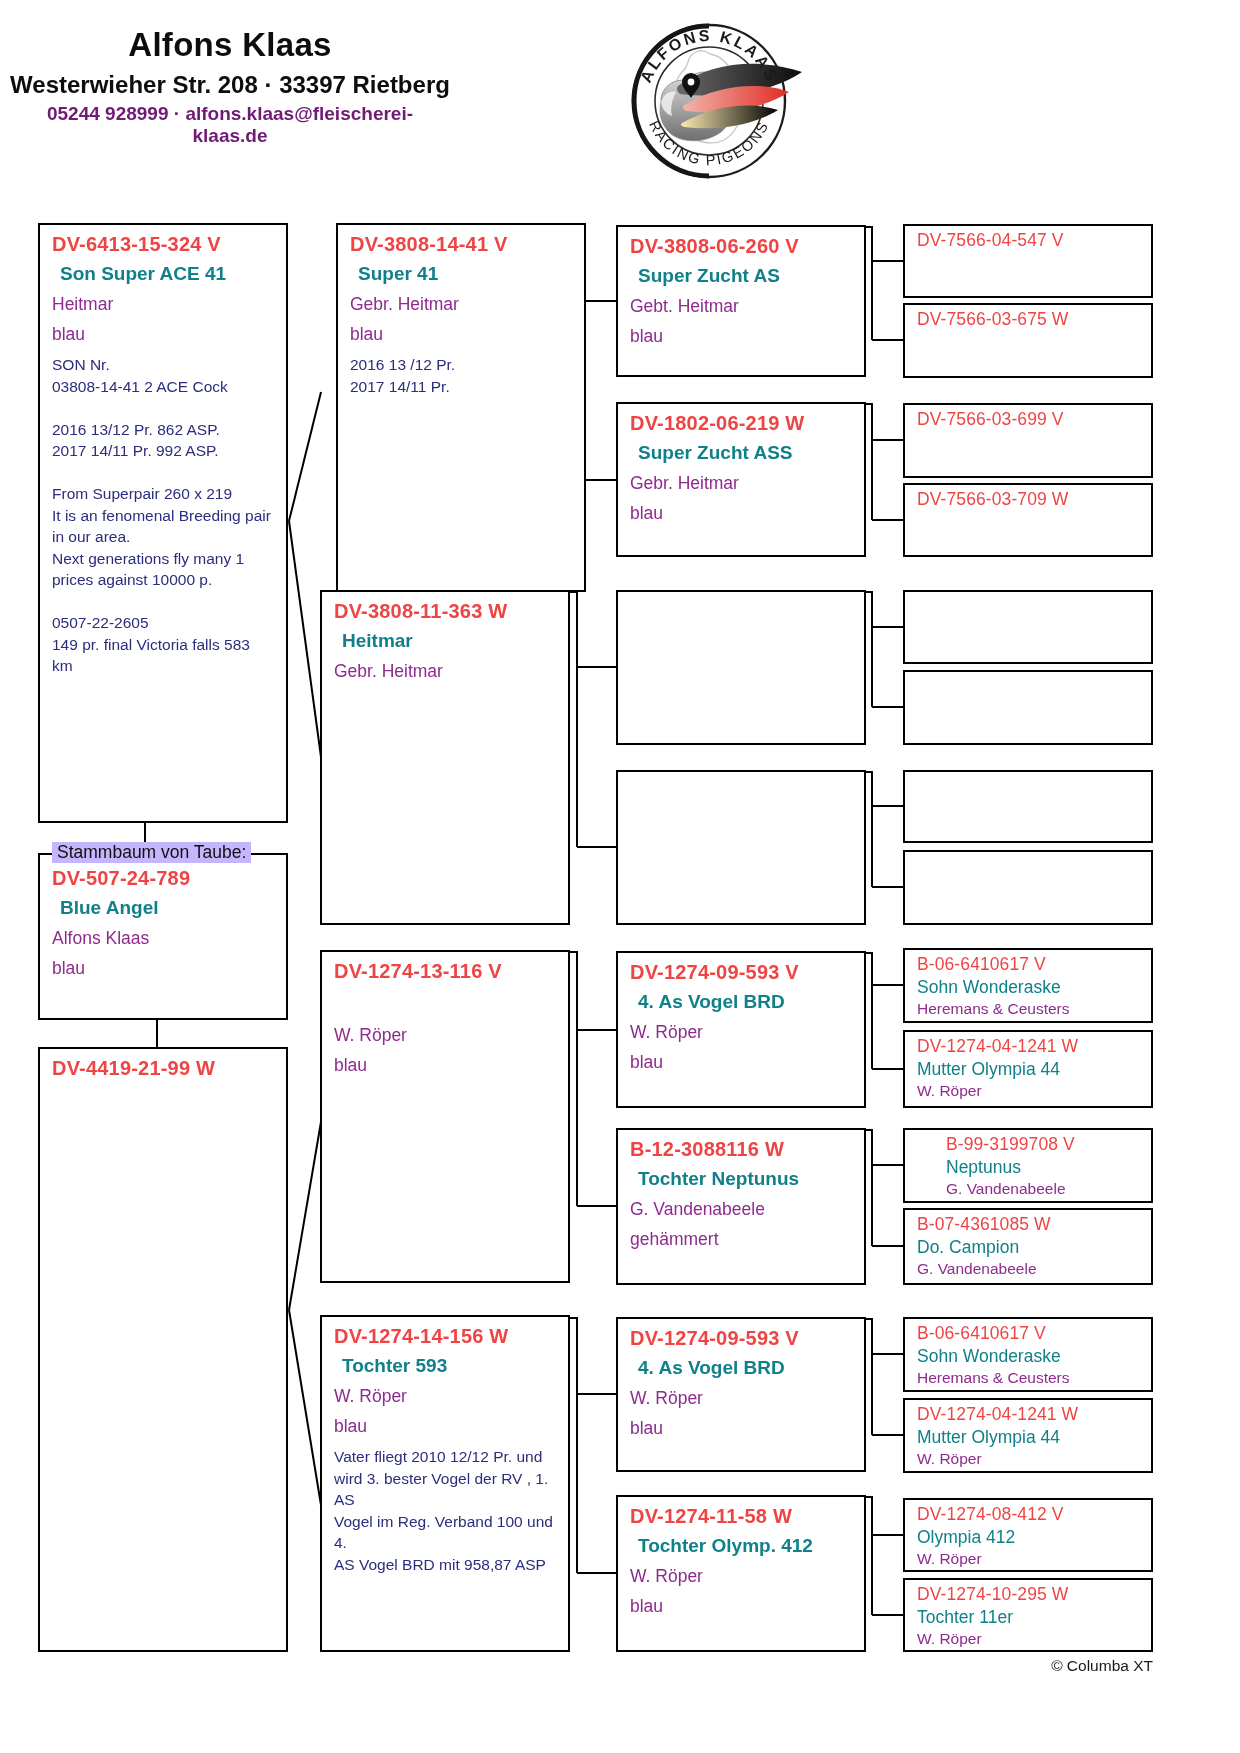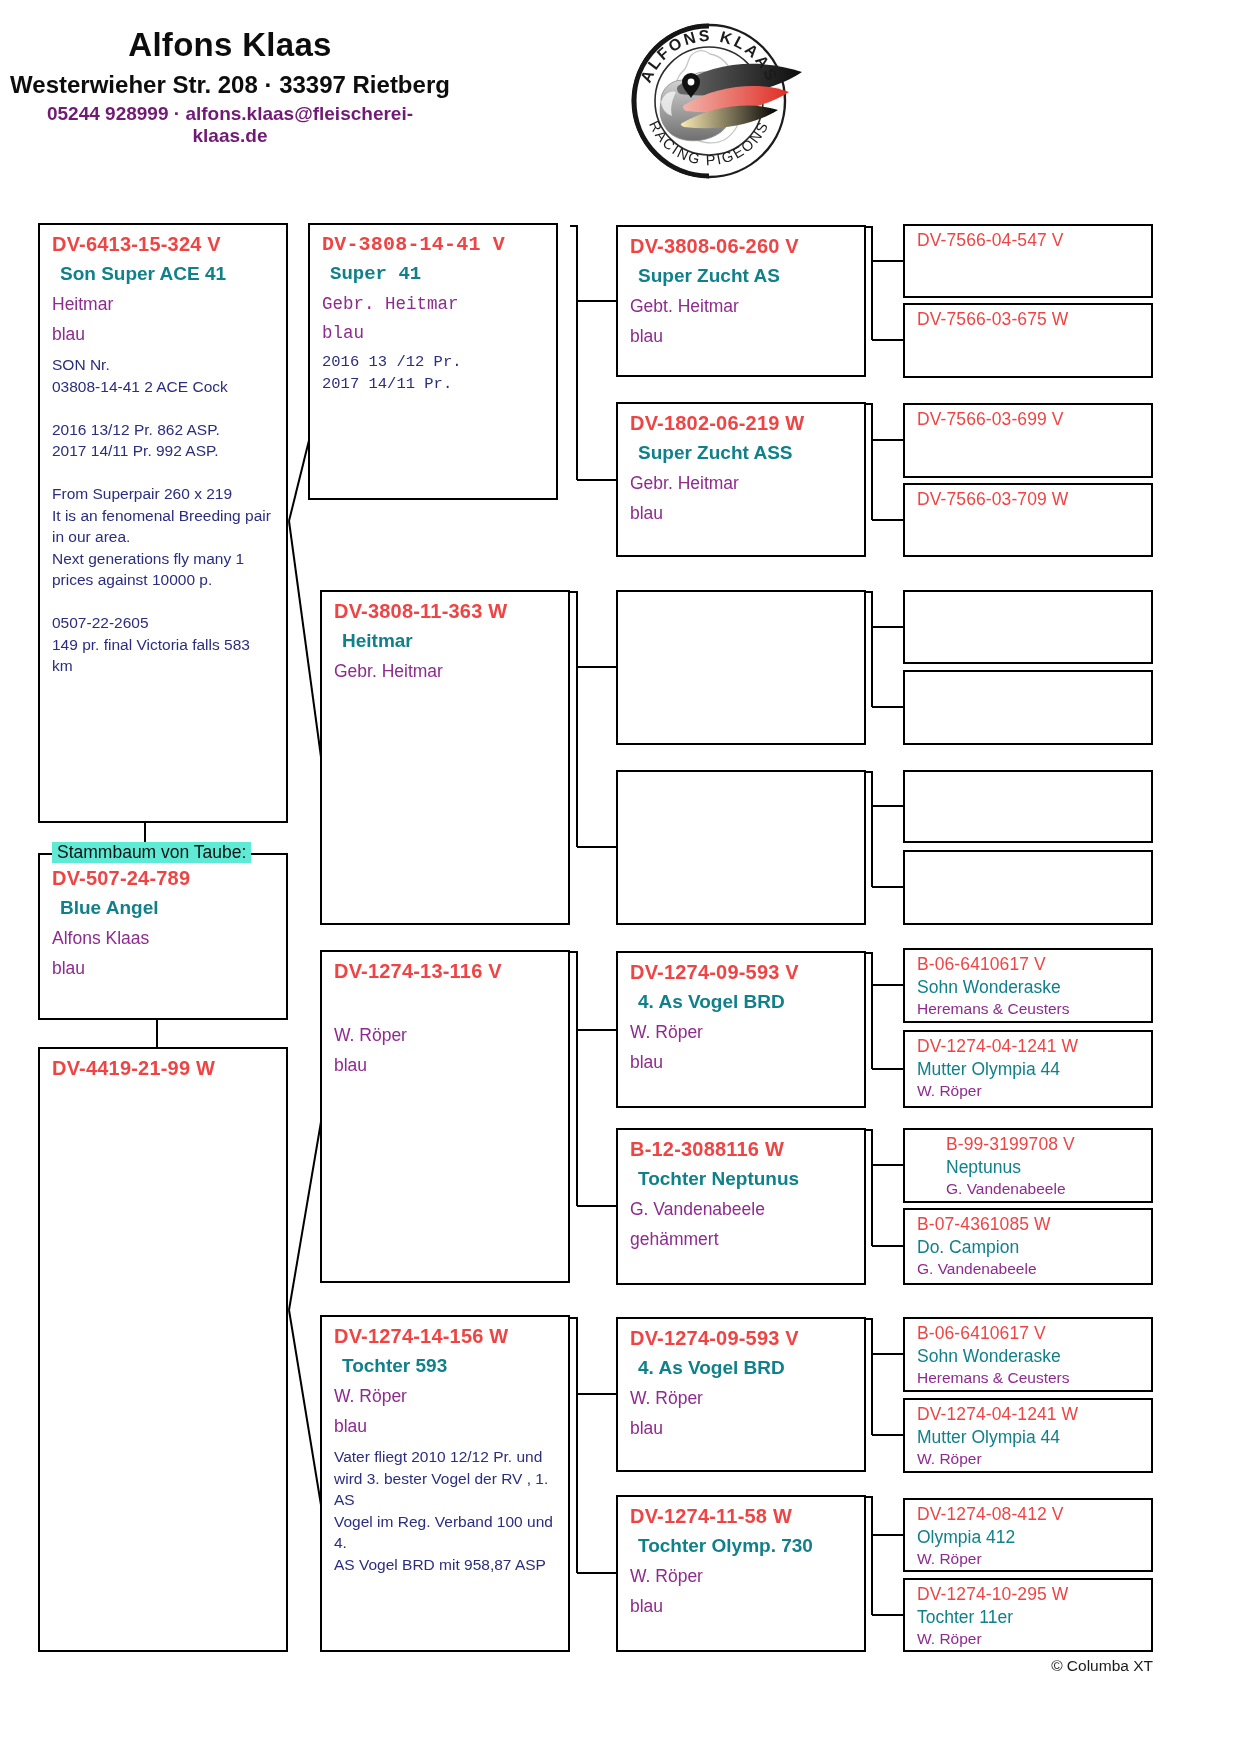--- a/index.html
+++ b/index.html
@@ -21,21 +21,21 @@
   .breeder{font-size:17.5px;color:var(--purple);margin:9px 0;}
   .colorline{font-size:17.5px;color:var(--purple);margin:9px 0;}
   .notes{font-size:15.5px;color:var(--navy);line-height:21.5px;white-space:pre-line;margin-top:9px;}
   
   .g4{padding:3px 12px 0 12px;}
   .g4 .ring{font-size:17.5px;font-weight:normal;margin:1px 0 2px 0;letter-spacing:.1px;}
   .g4 .name{font-size:17.5px;font-weight:normal;margin:1px 0 2px 0;}
   .g4 .breeder{font-size:15.5px;margin:1px 0;}
   
   .subject{padding-top:10px;}
-  .legend{position:absolute;top:-13px;left:12px;background:#5eead4;padding:0 5px;
+  .legend{position:absolute;top:-13px;left:12px;background:#c4b5fd;padding:0 5px;
           font-size:17.5px;font-weight:normal;color:#111;}
   
   svg.connectors{position:absolute;left:0;top:0;pointer-events:none;}
   
   .copyright{position:absolute;left:950px;top:1657px;width:203px;text-align:right;
              font-size:15.5px;color:#1a1a1a;}
   .logo{position:absolute;left:630px;top:22px;}
 </style>
 </head>
 <body>
@@ -151,21 +151,21 @@
     <div class="ring">DV-507-24-789</div>
     <div class="name">Blue Angel</div>
     <div class="breeder">Alfons Klaas</div>
     <div class="colorline">blau</div>
   </div>
 
   <div class="box" style="left:38px;top:1047px;width:250px;height:605px;">
     <div class="ring">DV-4419-21-99 W</div>
   </div>
 
-  <div class="box" style="left:308px;top:223px;width:250px;height:277px;font-family:Liberation Mono, monospace;">
+  <div class="box" style="left:336px;top:223px;width:250px;height:369px;">
     <div class="ring">DV-3808-14-41 V</div>
     <div class="name">Super 41</div>
     <div class="breeder">Gebr. Heitmar</div>
     <div class="colorline">blau</div>
     <div class="notes">2016 13 /12 Pr.
 2017 14/11  Pr.</div>
   </div>
   <div class="box" style="left:320px;top:590px;width:250px;height:335px;">
     <div class="ring">DV-3808-11-363 W</div>
     <div class="name">Heitmar</div>
@@ -215,21 +215,21 @@
     <div class="colorline">gehämmert</div>
   </div>
   <div class="box" style="left:616px;top:1317px;width:250px;height:155px;">
     <div class="ring">DV-1274-09-593 V</div>
     <div class="name">4. As Vogel BRD</div>
     <div class="breeder">W. Röper</div>
     <div class="colorline">blau</div>
   </div>
   <div class="box" style="left:616px;top:1495px;width:250px;height:157px;">
     <div class="ring">DV-1274-11-58 W</div>
-    <div class="name">Tochter Olymp. 730</div>
+    <div class="name">Tochter Olymp. 412</div>
     <div class="breeder">W. Röper</div>
     <div class="colorline">blau</div>
   </div>
 
   <div class="box g4" style="left:903px;top:224px;width:250px;height:74px;">
     <div class="ring">DV-7566-04-547 V</div>
   </div>
   <div class="box g4" style="left:903px;top:303px;width:250px;height:75px;">
     <div class="ring">DV-7566-03-675 W</div>
   </div>

